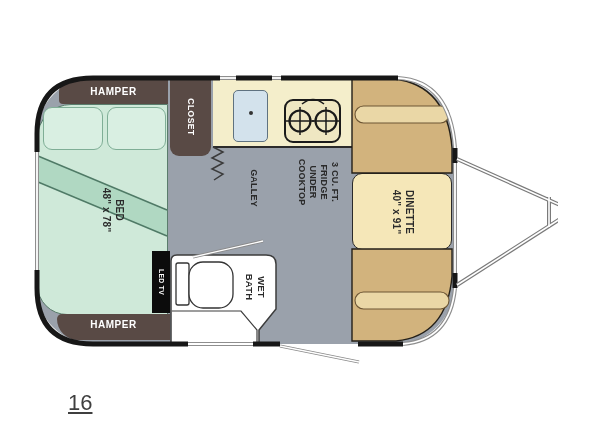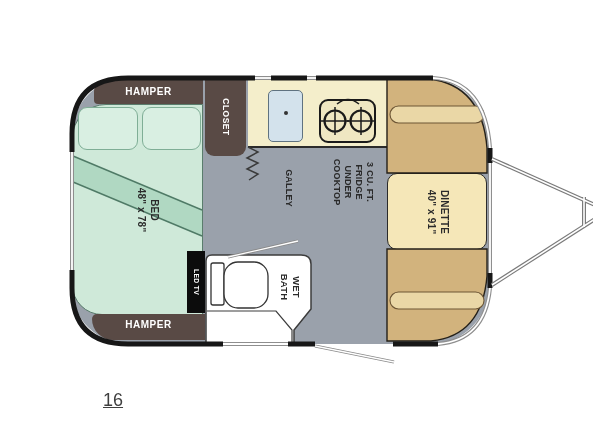--- a/index.html
+++ b/index.html
@@ -1,18 +1,18 @@
 <!DOCTYPE html>
 <html><head>
 <meta charset="utf-8">
 <style>
   html,body{margin:0;padding:0;background:#fff;}
   #stage{
     position:relative;width:558px;height:431px;background:#ffffff;
-    font-family:"Liberation Sans","DejaVu Sans",sans-serif;overflow:hidden;margin-left:35px;
+    font-family:"Liberation Sans","DejaVu Sans",sans-serif;overflow:hidden;
   }
   .abs{position:absolute;}
   
   #floor{
     left:37px;top:78px;width:418px;height:266px;background:#9aa1ab;
     border-radius:56px 64px 58px 56px / 56px 68px 62px 56px;z-index:1;
   }
   
   .furn{z-index:2;}
   #bed{
@@ -56,21 +56,21 @@
   .white{color:#ffffff;}
   #lbl-hamper-front{left:59px;top:80px;width:109px;height:24px;font-size:10px;letter-spacing:.5px;}
   #lbl-hamper-rear{left:57px;top:312px;width:113px;height:26px;font-size:10px;letter-spacing:.5px;}
   #lbl-closet{left:190px;top:117px;font-size:8.5px;letter-spacing:.5px;}
   #lbl-galley{left:254px;top:188px;font-size:9px;}
   #lbl-fridge{left:318px;top:182px;font-size:9px;line-height:11px;}
   #lbl-dinette{left:402px;top:212px;font-size:10px;line-height:12.5px;}
   #lbl-bed{left:112px;top:210px;font-size:10px;line-height:12.5px;}
   #lbl-wetbath{left:255px;top:287px;font-size:9.5px;line-height:11.5px;}
   #lbl-ledtv{left:161px;top:282px;font-size:6.8px;letter-spacing:.3px;}
-  #lbl-model{left:68px;top:390px;font-size:18px;font-weight:normal;color:#3f3f3f;z-index:5;position:absolute;text-decoration:underline;}
+  #lbl-model{left:68px;top:390px;font-size:22px;font-weight:normal;color:#3f3f3f;z-index:5;position:absolute;text-decoration:underline;}
 </style>
 </head>
 <body>
 
 <div id="stage">
 
   <div id="floor" class="abs"></div>
 
   <div id="bed" class="abs furn"></div>
   <div id="pillow1" class="abs furn pillow"></div>

